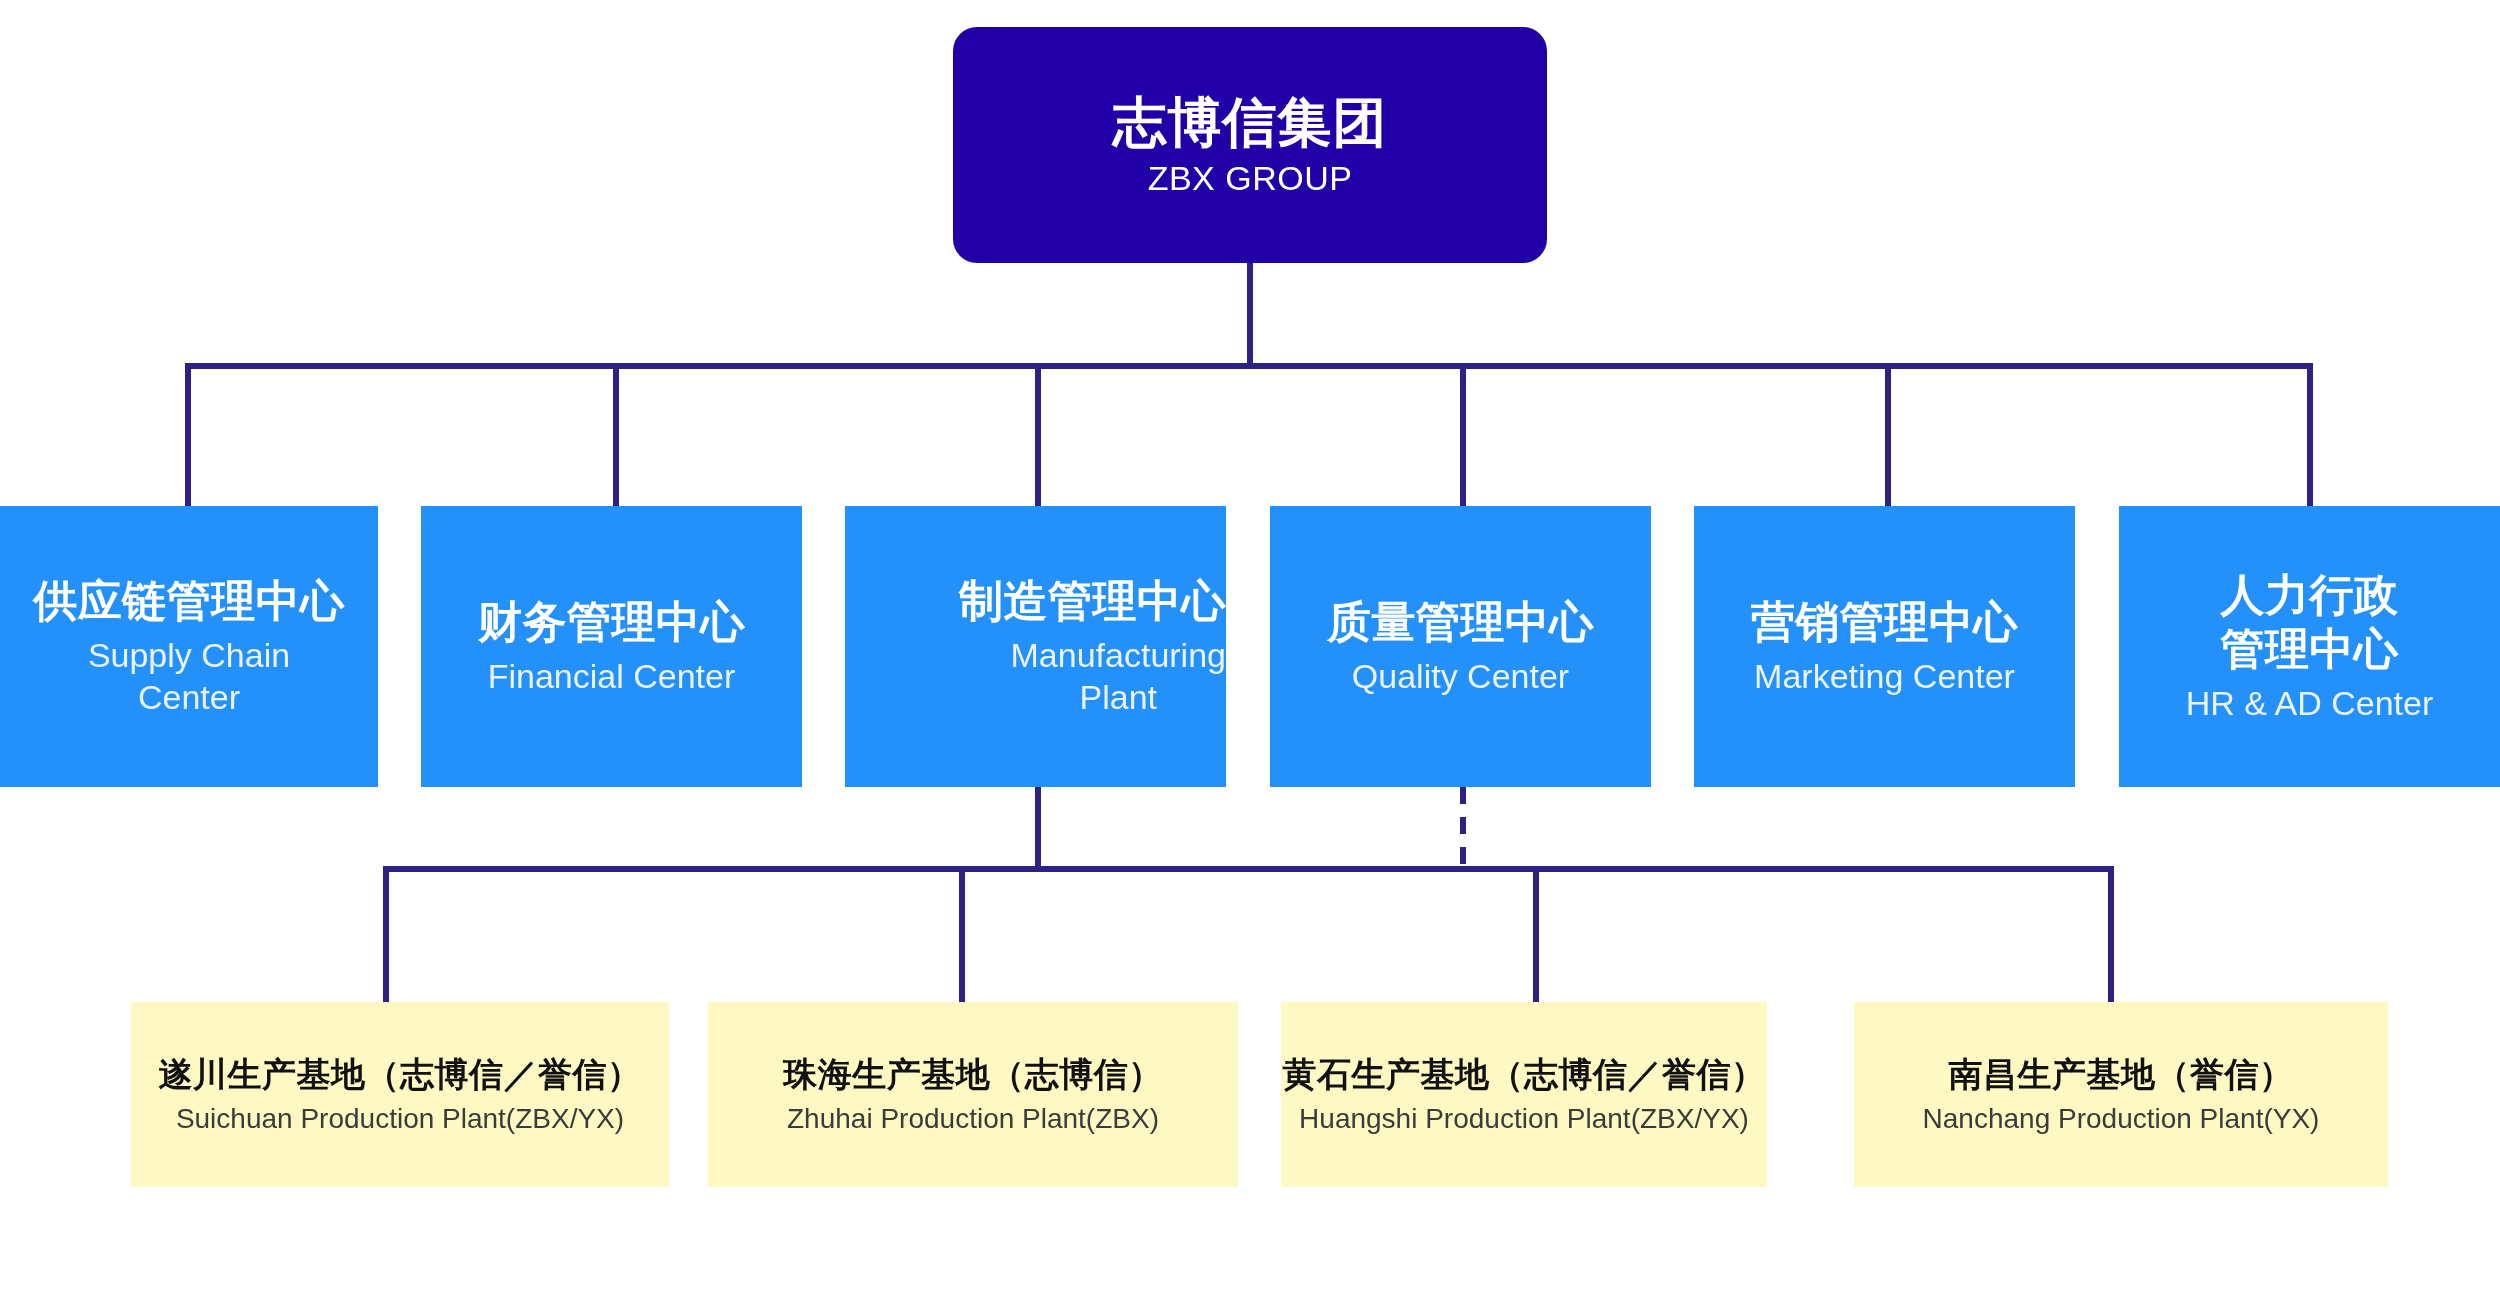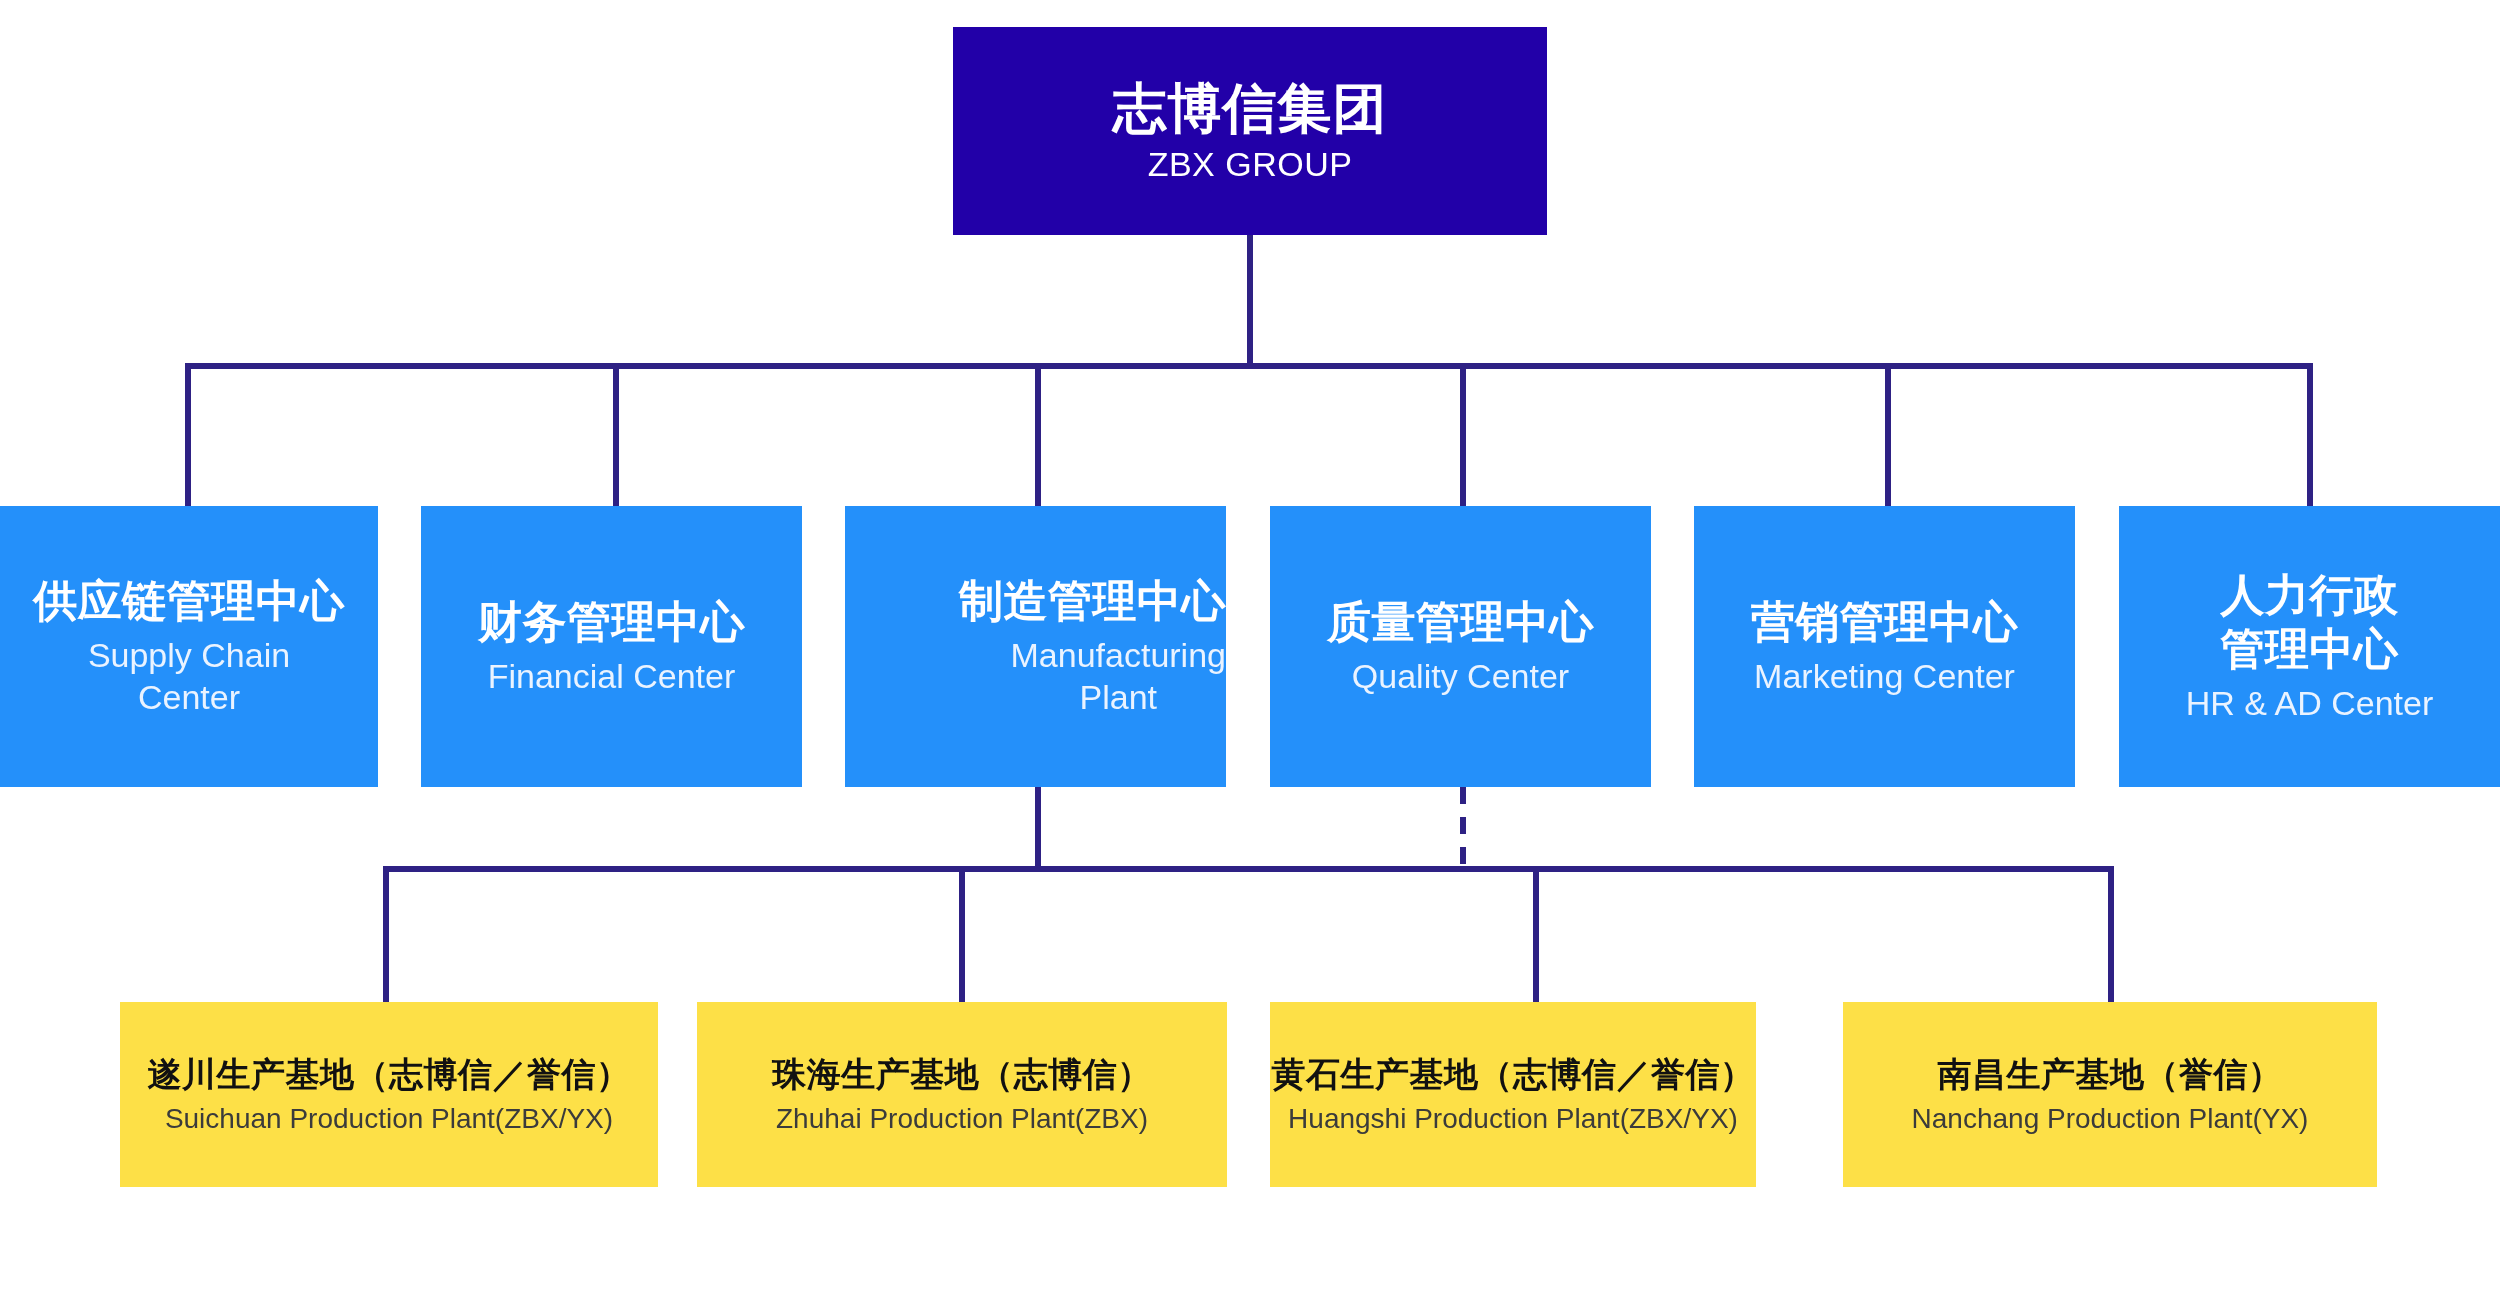--- a/index.html
+++ b/index.html
@@ -62,22 +62,23 @@
   .node-center .en {
     font-size: 34px;
     font-weight: 400;
     line-height: 1.26;
     color: #eaf3ff;
     margin-top: 6px;
     white-space: pre-line;
   }
 
   .node-plant {
-    background: #fde047;
+    background: #fef9c3;
     color: #111111;
+    margin-left: 11px;
   }
   .node-plant .cn {
     font-size: 34px;
     font-weight: 700;
     line-height: 1.25;
     letter-spacing: 0.5px;
   }
   .node-plant .en {
     font-size: 28px;
     font-weight: 400;
@@ -124,21 +125,21 @@
 
   <div class="conn-dashed" style="left:1460px; top:787px; height:85px;"></div>
 
   <div class="conn conn-h" style="left:383px; top:866px; width:1731px;"></div>
 
   <div class="conn conn-v" style="left:383px; top:866px; height:136px;"></div>
   <div class="conn conn-v" style="left:959px; top:866px; height:136px;"></div>
   <div class="conn conn-v" style="left:1533px; top:866px; height:136px;"></div>
   <div class="conn conn-v" style="left:2108px; top:866px; height:136px;"></div>
 
-  <div class="node node-root" style="left:953px; top:27px; width:594px; height:208px;">
+  <div class="node node-root" style="left:953px; top:27px; width:594px; height:236px;border-radius:24px;">
     <div class="cn">志博信集团</div>
     <div class="en">ZBX GROUP</div>
   </div>
 
   <div class="node node-center" style="left:0px; top:506px; width:378px; height:281px;">
     <div class="cn">供应链管理中心</div>
     <div class="en">Supply Chain
 Center</div>
   </div>
 

